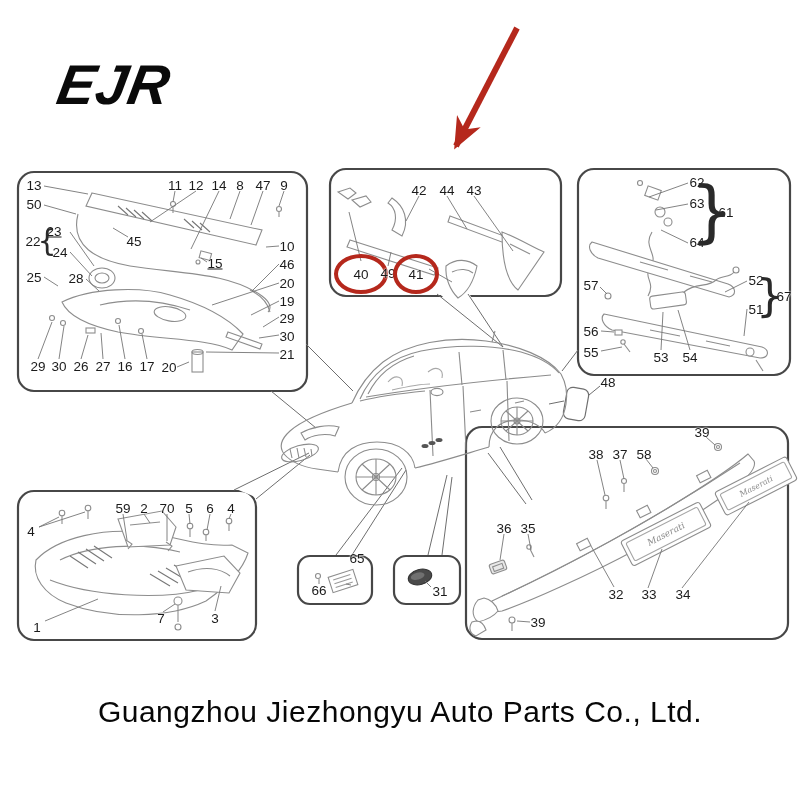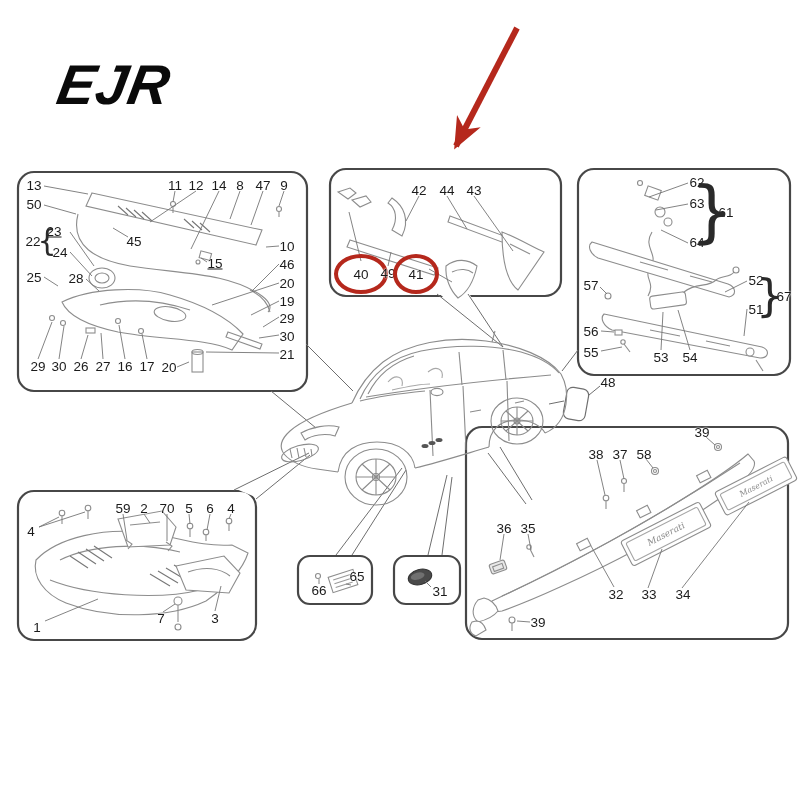--- a/index.html
+++ b/index.html
@@ -342,31 +342,32 @@
       <div class="part-label" style="left: 123px; top: 508px;">59</div>
       <div class="part-label" style="left: 144px; top: 508px;">2</div>
       <div class="part-label" style="left: 167px; top: 508px;">70</div>
       <div class="part-label" style="left: 189px; top: 508px;">5</div>
       <div class="part-label" style="left: 210px; top: 508px;">6</div>
       <div class="part-label" style="left: 231px; top: 508px;">4</div>
       <div class="part-label" style="left: 37px; top: 627px;">1</div>
       <div class="part-label" style="left: 161px; top: 618px;">7</div>
       <div class="part-label" style="left: 215px; top: 618px;">3</div>
       <div class="part-label" style="left: 319px; top: 590px;">66</div>
-      <div class="part-label" style="left: 357px; top: 576px;">65</div>
+      <div class="part-label" style="left: 357px; top: 558px;">65</div>
       <div class="part-label" style="left: 440px; top: 591px;">31</div>
       <div class="part-label" style="left: 702px; top: 432px;">39</div>
       <div class="part-label" style="left: 596px; top: 454px;">38</div>
       <div class="part-label" style="left: 620px; top: 454px;">37</div>
       <div class="part-label" style="left: 644px; top: 454px;">58</div>
       <div class="part-label" style="left: 504px; top: 528px;">36</div>
       <div class="part-label" style="left: 528px; top: 528px;">35</div>
       <div class="part-label" style="left: 616px; top: 594px;">32</div>
       <div class="part-label" style="left: 649px; top: 594px;">33</div>
       <div class="part-label" style="left: 683px; top: 594px;">34</div>
       <div class="part-label" style="left: 538px; top: 622px;">39</div>
       <div class="brace" style="left: 47px; top: 241px; font-size: 30px; line-height: 30px;">{</div>
       <div class="brace" style="left: 712px; top: 212px; font-size: 68px; line-height: 68px;">}</div>
       <div class="brace" style="left: 770px; top: 296px; font-size: 44px; line-height: 44px;">}</div>
     </div>
 
+  <div id="footer">Guangzhou Jiezhongyu Auto Parts Co., Ltd.</div>
 
 </div>
 
 </body></html>

